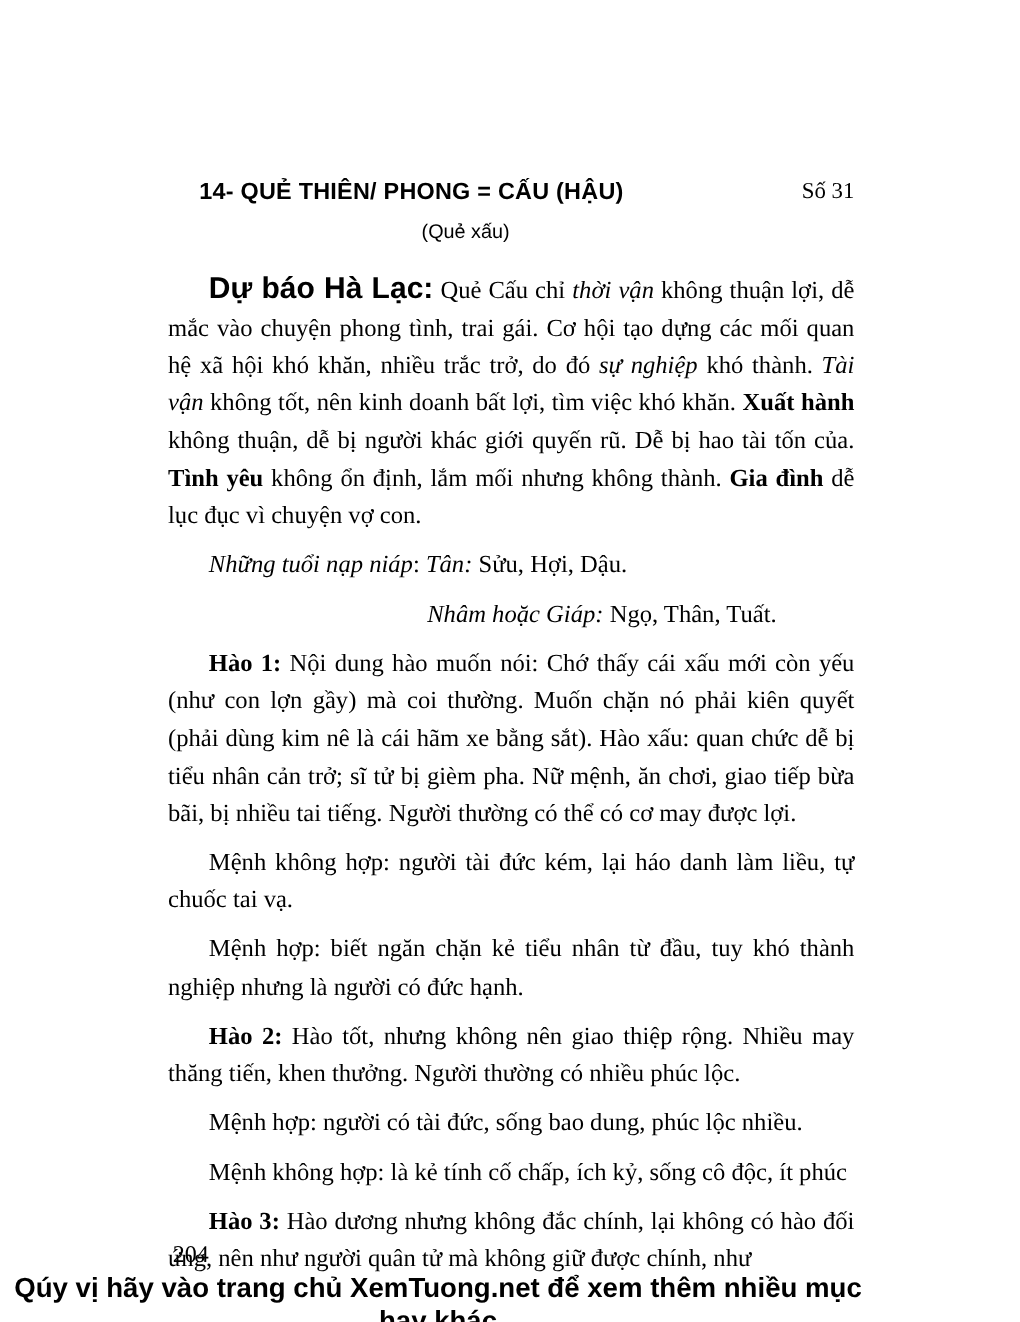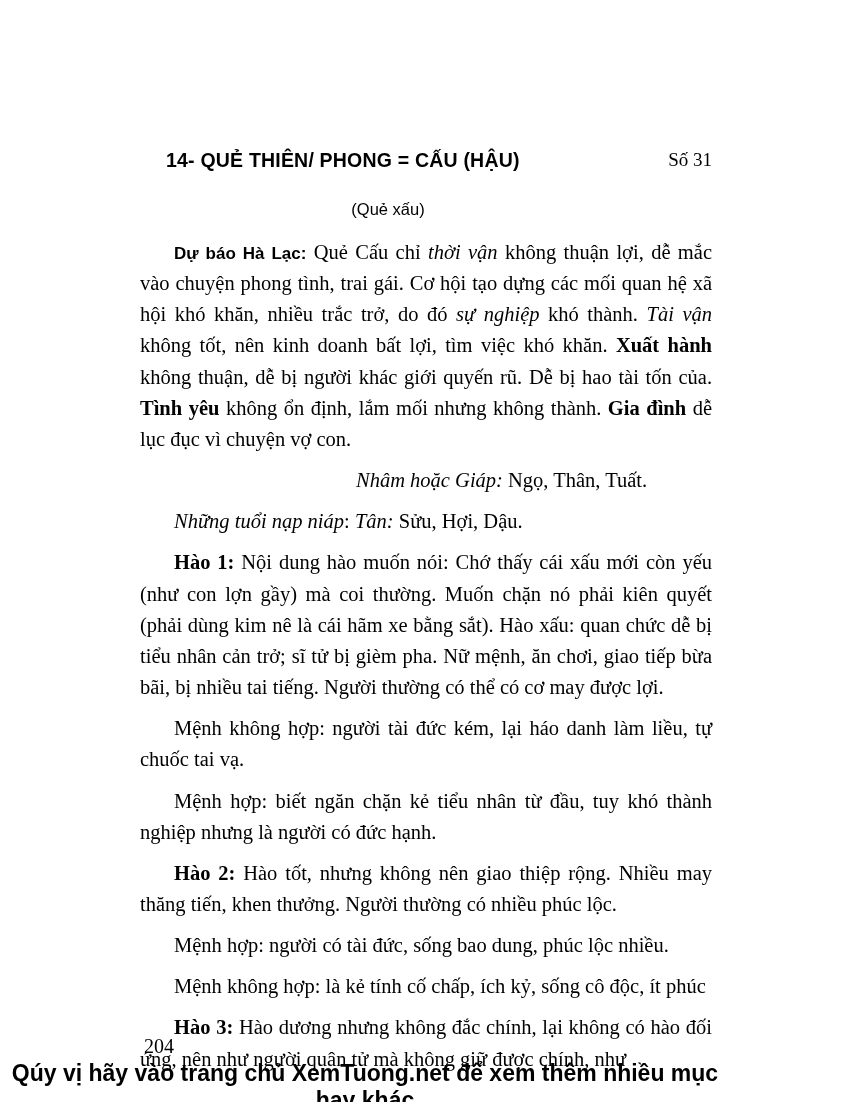--- a/index.html
+++ b/index.html
@@ -94,21 +94,21 @@
     font-family: "Liberation Serif", serif;
     font-size: 19px;
     white-space: nowrap;
     margin-left: 19px;
   }
 
   .subtitle {
     font-family: "Liberation Sans", sans-serif;
     font-size: 16.5px;
     text-align: center;
-    margin-top: 20px;
+    margin-top: 4px;
     margin-left: -76px;
   }
 
   
   p.para {
     font-size: 20.5px;
     line-height: 1.52;
     text-align: justify;
     text-justify: inter-word;
     margin: 12px 0 0 0;
@@ -117,21 +117,21 @@
   }
   p.para.first {
     margin-top: 18px;
   }
   p.tight {
     margin-top: 10px;
   }
   .b {
     font-family: "Liberation Sans", sans-serif;
     font-weight: bold;
-    font-size: 17px;
+    font-size: 25px;
   }
   .i {
     font-style: italic;
   }
   .ib {
     font-weight: bold;
   }
   .center-right {
     text-align: left;
     text-indent: 0;
@@ -175,28 +175,28 @@
       <span class="hexagram"><span class="line"></span><span class="line"></span><span class="line"></span><span class="line"></span><span class="line"></span><span class="line broken"></span></span>
       <span class="hex-number">Số 31</span>
     </div>
 
     <div class="subtitle">(Quẻ xấu)</div>
 
     <p class="para first">
       <span class="b">Dự báo Hà Lạc:</span><span> Quẻ Cấu chỉ </span><span class="i">thời vận</span><span> không thuận lợi, dễ mắc vào chuyện phong tình, trai gái. Cơ hội tạo dựng các mối quan hệ xã hội khó khăn, nhiều trắc trở, do đó </span><span class="i">sự nghiệp</span><span> khó thành. </span><span class="i">Tài vận</span><span> không tốt, nên kinh doanh bất lợi, tìm việc khó khăn. </span><span class="ib">Xuất hành</span><span> không thuận, dễ bị người khác giới quyến rũ. Dễ bị hao tài tốn của. </span><span class="ib">Tình yêu</span><span> không ổn định, lắm mối nhưng không thành. </span><span class="ib">Gia đình</span><span> dễ lục đục vì chuyện vợ con.</span>
     </p>
 
+    <p class="para tight">
+      <span class="i">Những tuổi nạp niáp</span><span>: </span><span class="i">Tân:</span><span> Sửu, Hợi, Dậu.</span>
+    </p>
+
     <p class="para tight center-right">
       <span class="i">Nhâm hoặc Giáp:</span><span> Ngọ, Thân, Tuất.</span>
     </p>
 
-    <p class="para tight">
-      <span class="i">Những tuổi nạp niáp</span><span>: </span><span class="i">Tân:</span><span> Sửu, Hợi, Dậu.</span>
-    </p>
-
 
 
     <p class="para tight">
       <span class="ib">Hào 1:</span><span> Nội dung hào muốn nói: Chớ thấy cái xấu mới còn yếu (như con lợn gầy) mà coi thường. Muốn chặn nó phải kiên quyết (phải dùng kim nê là cái hãm xe bằng sắt). Hào xấu: quan chức dễ bị tiểu nhân cản trở; sĩ tử bị gièm pha. Nữ mệnh, ăn chơi, giao tiếp bừa bãi, bị nhiều tai tiếng. Người thường có thể có cơ may được lợi.</span>
     </p>
 
     <p class="para tight">
       <span>Mệnh không hợp: người tài đức kém, lại háo danh làm liều, tự chuốc tai vạ.</span>
     </p>
 

